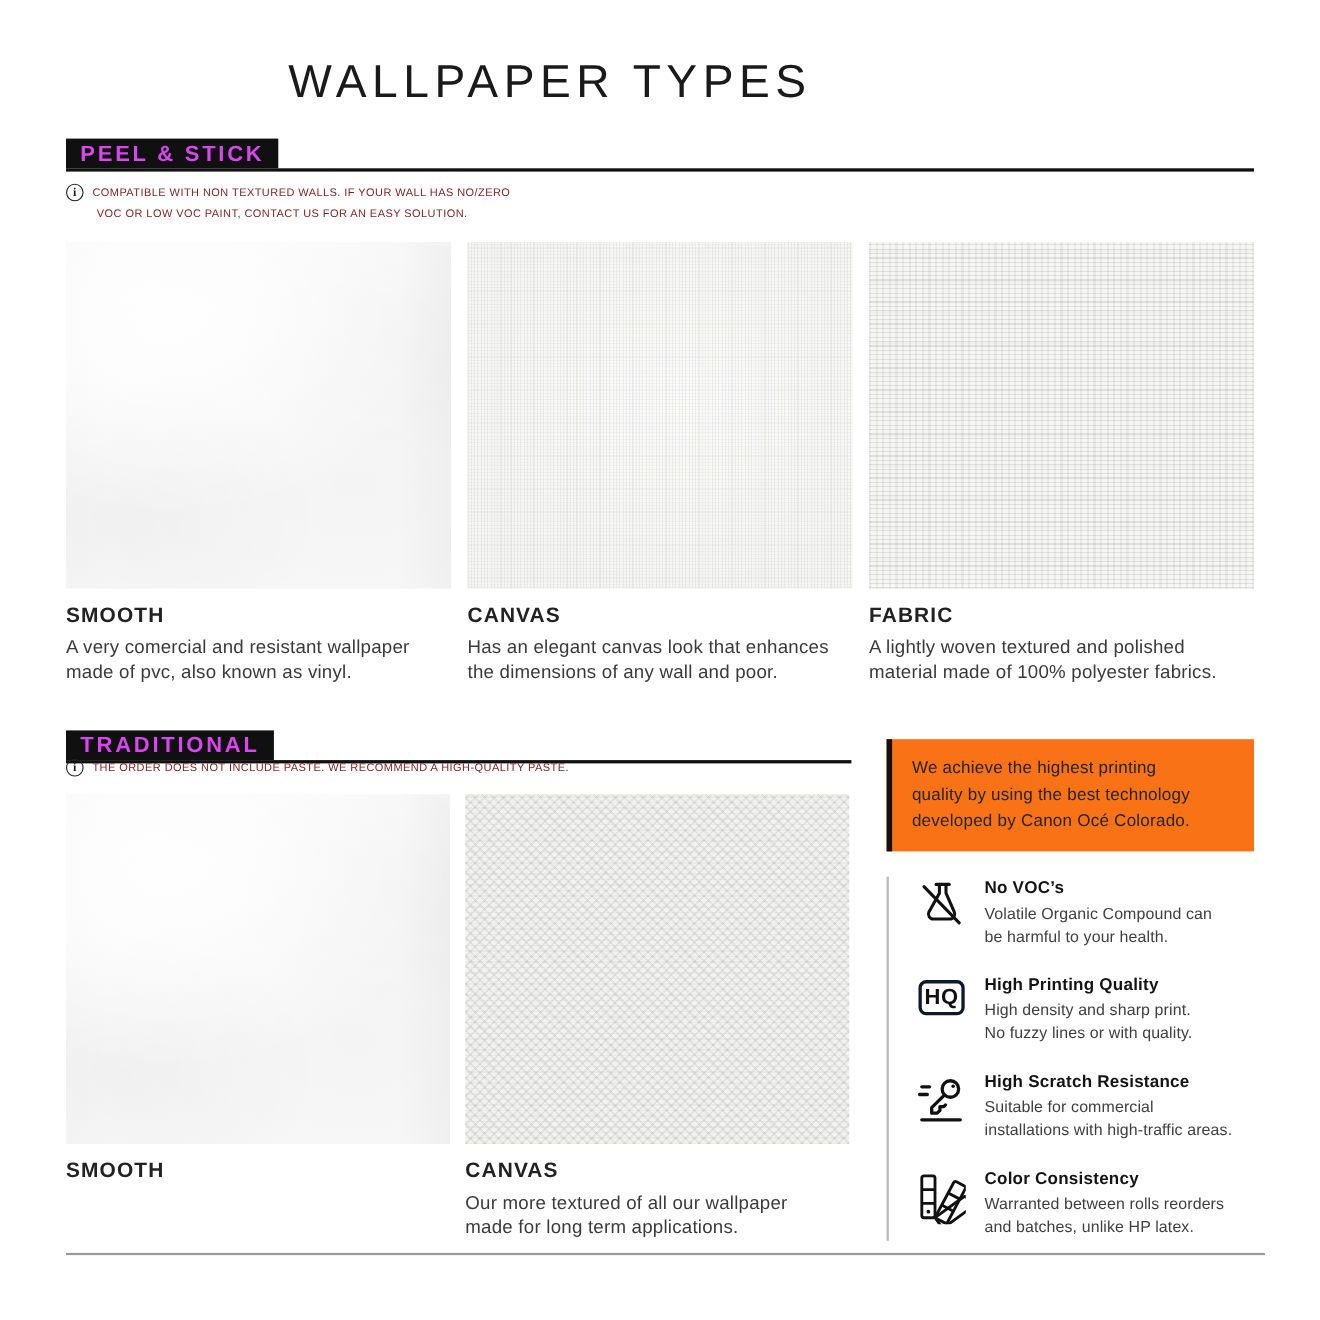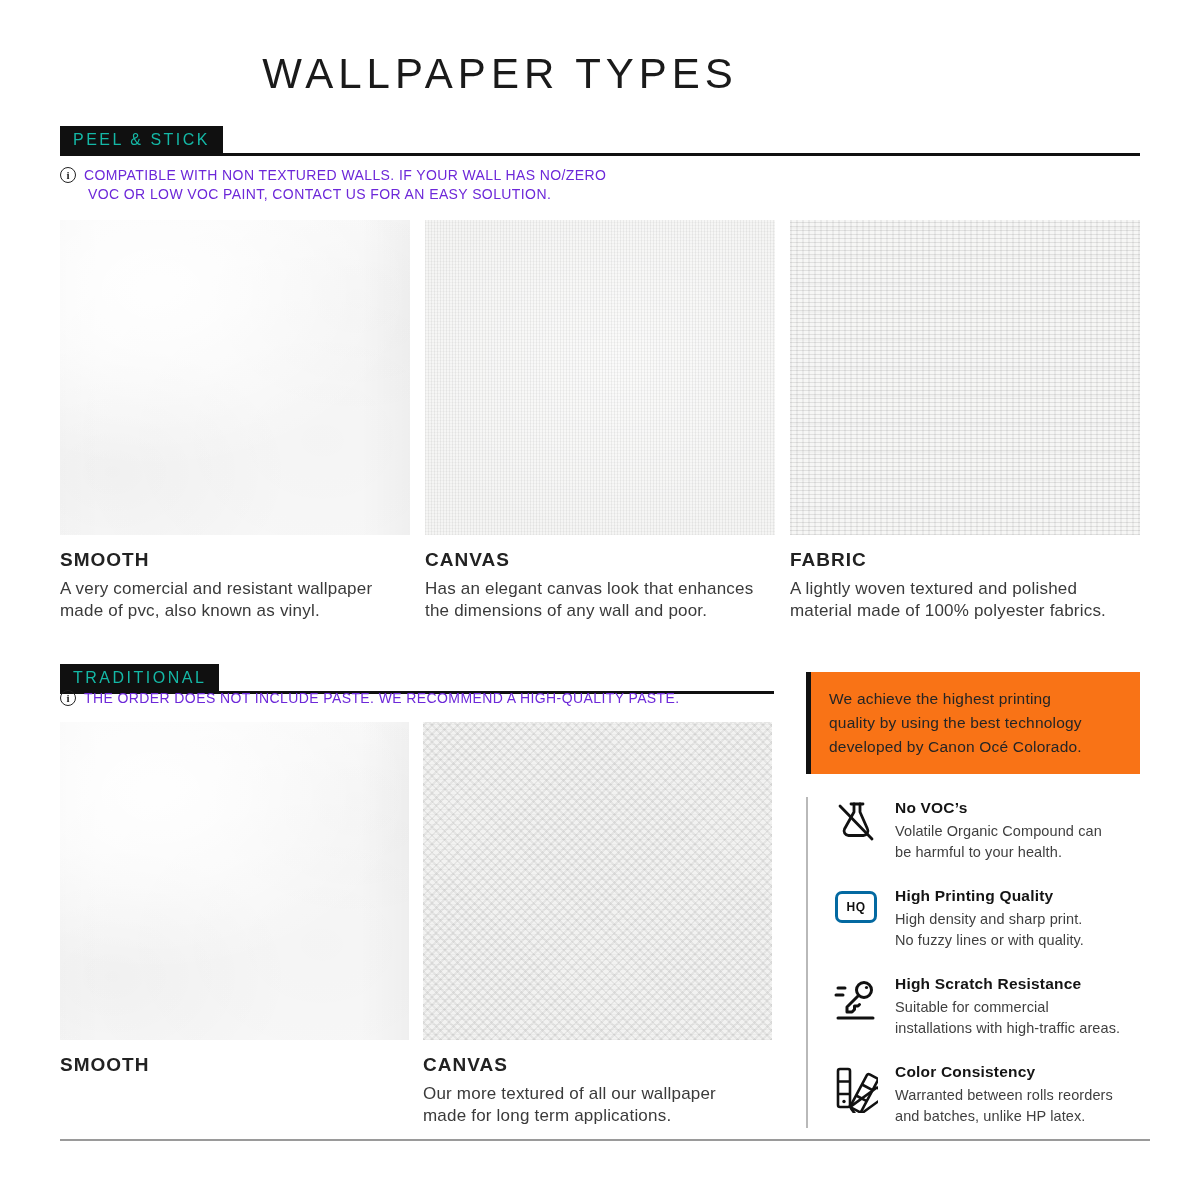--- a/index.html
+++ b/index.html
@@ -11,38 +11,38 @@
 
   
   .page-title {
     position:absolute; top:50px; left:0; width:1000px; text-align:center;
     font-size:42px; font-weight:400; letter-spacing:5px; color:#1a1a1a;
   }
 
   
   .section-rule { border-bottom:3px solid #101010; line-height:0; }
   .section-rule .section-label {
-    display:inline-block; background:#101010; color:#14b8a6;
-    font-size:16px; font-weight:normal; letter-spacing:2.5px;
+    display:inline-block; background:#101010; color:#d946ef;
+    font-size:20px; font-weight:bold; letter-spacing:2.5px;
     padding:6px 13px 5px 13px; line-height:16px;
   }
   #section1-header { position:absolute; top:126px; left:60px; width:1080px; }
   #section2-header { position:absolute; top:664px; left:60px; width:714px; }
 
   
   .note { position:absolute; display:flex; gap:8px; align-items:flex-start; }
   #note1 { top:166px; left:60px; }
   #note2 { top:689px; left:60px; }
   .info-icon {
     flex:none; width:16px; height:16px; border:1.5px solid #222; border-radius:50%;
     display:inline-flex; align-items:center; justify-content:center;
     font-family:"Liberation Serif", serif; font-size:11px; font-weight:bold;
     color:#222; margin-top:1px;
   }
-  .note-lines { font-size:14px; letter-spacing:0.4px; color:#6d28d9; line-height:19px; font-weight:500; }
+  .note-lines { font-size:10px; letter-spacing:0.4px; color:#7f1d1d; line-height:19px; font-weight:500; }
   .note-lines .indent { padding-left:4px; }
 
   
   .cards { position:absolute; display:flex; }
   #row1 { top:220px; left:60px; width:1080px; gap:15px; }
   #row2 { top:722px; left:60px; width:712px; gap:14px; }
   #row1 .card { flex:1 1 0; }
   #row2 .card { flex:0 0 349px; }
   #row1 .swatch { height:315px; }
   #row2 .swatch { height:318px; }
@@ -89,23 +89,23 @@
     padding:15px 14px 15px 18px;
     font-size:15.5px; line-height:24px; color:#252525; letter-spacing:0.2px;
   }
   .features { margin-top:23px; border-left:2px solid #b9b9b9; padding:2px 0 2px 26px; }
   .feature { display:flex; gap:17px; align-items:flex-start; margin-bottom:25px; }
   .feature:last-child { margin-bottom:0; }
   .f-icon { flex:none; width:44px; height:50px; display:flex; align-items:flex-start; justify-content:center; }
   .f-title { font-size:15.5px; font-weight:bold; color:#141414; letter-spacing:0.2px; }
   .f-desc { margin-top:4px; font-size:14.5px; line-height:20.5px; color:#3f3f3f; letter-spacing:0.1px; }
   .hq-box {
-    margin-top:4px; width:42px; height:32px; border:3px solid #0369a1; border-radius:7px;
+    margin-top:4px; width:42px; height:32px; border:3px solid #0f172a; border-radius:7px;
     display:flex; align-items:center; justify-content:center;
-    font-size:12px; font-weight:bold; color:#111; letter-spacing:0.5px;
+    font-size:20px; font-weight:bold; color:#111; letter-spacing:0.5px;
   }
 
   
   .bottom-rule { position:absolute; top:1139px; left:60px; width:1090px; height:2px; background:#9a9a9a; }
 </style>
 </head>
 <body>
 
 <div class="page">
 

